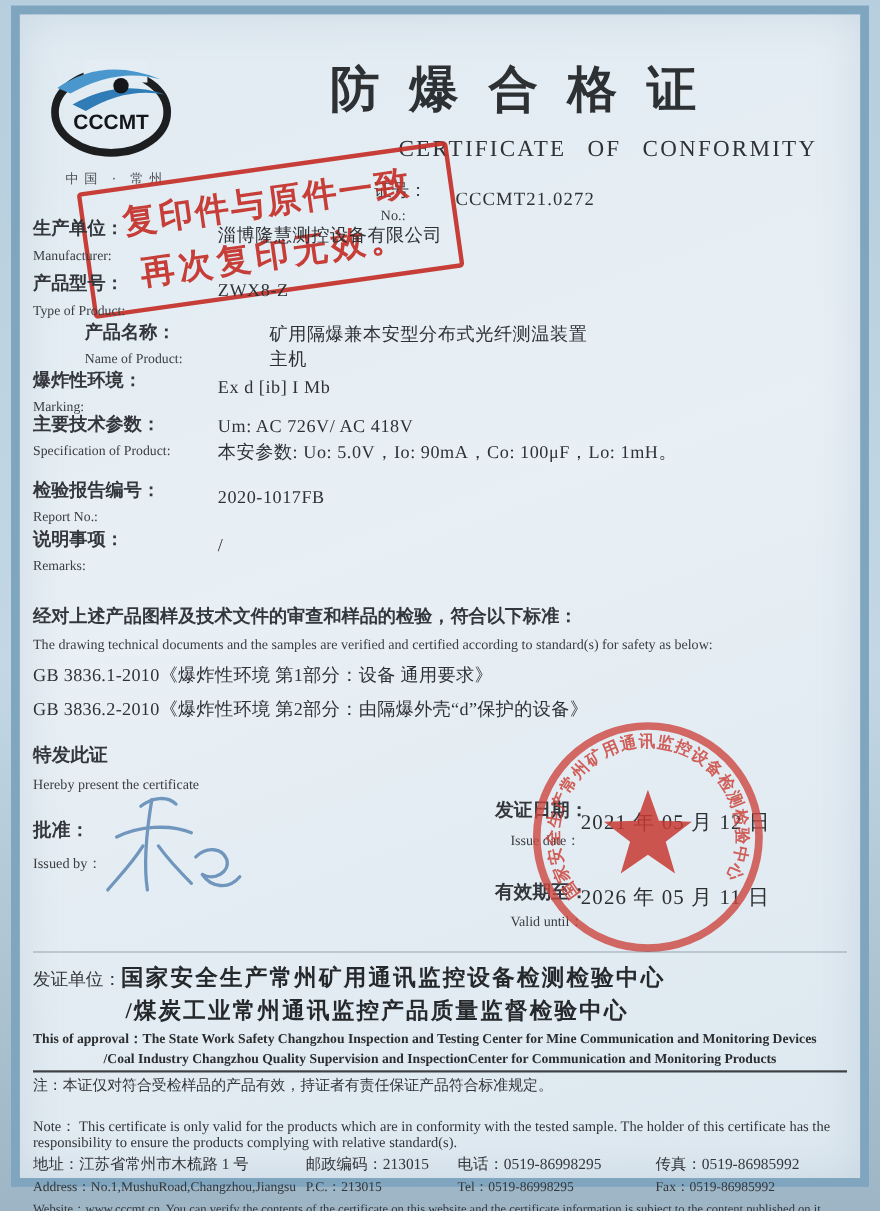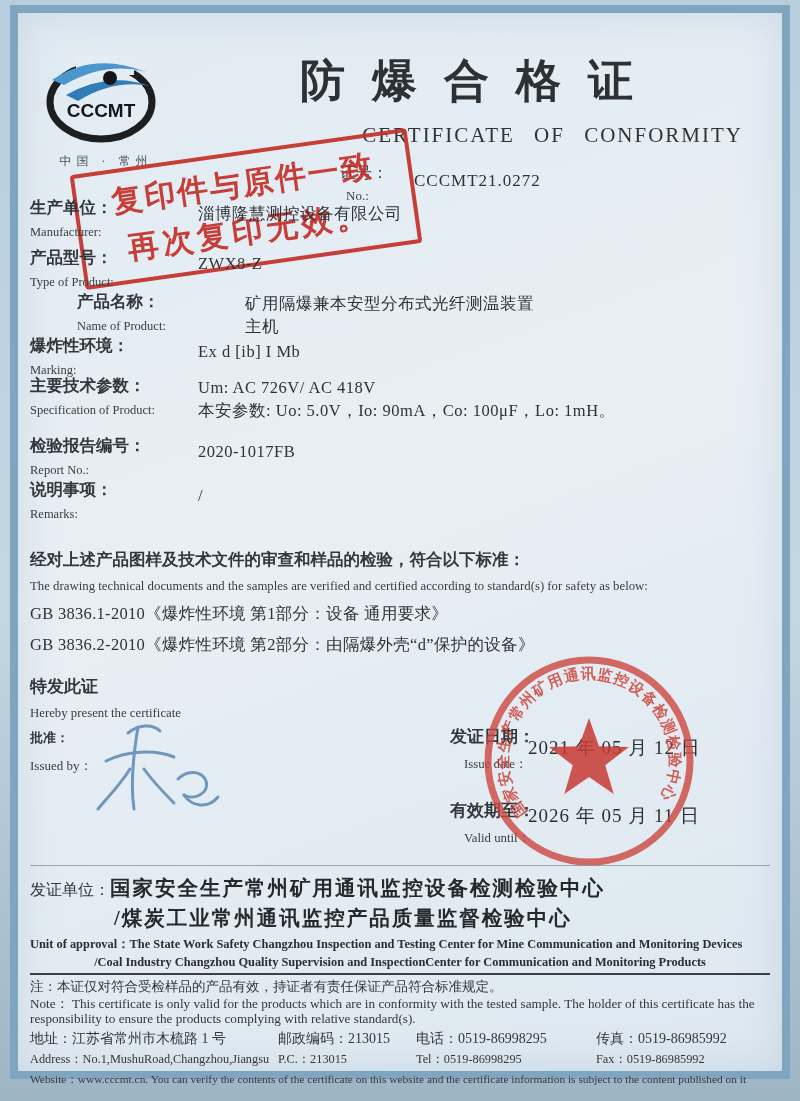--- a/index.html
+++ b/index.html
@@ -45,37 +45,37 @@
   .row-val .vline{display:block;line-height:23px;white-space:nowrap;}
 
   
   .std-intro-cn{font-size:16.5px;font-weight:600;color:#33363a;}
   .std-intro-en{font-size:12.8px;margin-top:8px;color:#3a3d40;}
   .std-item{font-size:16.5px;margin-top:9px;color:#2f3235;letter-spacing:.3px;}
 
   
   .present-cn{font-size:17px;font-weight:600;color:#33363a;}
   .present-en{font-size:12.8px;margin-top:8px;color:#3a3d40;}
-  .approve-cn{font-size:13px;font-weight:600;margin-top:8px;color:#33363a;font-family:Liberation Mono, monospace;}
+  .approve-cn{font-size:17px;font-weight:600;margin-top:22px;color:#33363a;font-family:Liberation Mono, monospace;}
   .approve-en{font-size:13px;margin-top:10px;color:#3a3d40;}
   .date-lbl-cn{font-size:17px;font-weight:600;color:#33363a;}
   .date-lbl-en{font-size:12.8px;color:#3a3d40;}
   .date-val{font-size:19px;letter-spacing:1px;color:#2c2f32;white-space:nowrap;}
 
   
   .footer{position:absolute;left:12px;right:12px;top:852px;}
   .f-divider{border-top:1px solid rgba(90,110,125,.55);width:100%;}
   .f-cn1{margin-top:8px;font-size:16px;color:#33363a;white-space:nowrap;}
   .f-cn1 .big, .f-cn2 .big{font-size:20.5px;font-weight:bold;letter-spacing:2px;color:#26292c;}
   .f-cn2{margin-top:2px;padding-left:84px;white-space:nowrap;}
   .f-en1{margin-top:4px;font-size:12.4px;font-weight:bold;color:#2b2e31;white-space:nowrap;}
   .f-en2{margin-top:2px;font-size:12.4px;font-weight:bold;color:#2b2e31;text-align:center;
          border-bottom:2px solid #3c4044;padding-bottom:3px;}
   .f-note-cn{margin-top:3px;font-size:13.5px;color:#33363a;}
-  .f-note-en{margin-top:0;font-size:13.2px;line-height:15px;color:#33363a;}
+  .f-note-en{margin-top:20px;font-size:13.2px;line-height:15px;color:#33363a;}
   .f-addr{display:flex;margin-top:4px;font-size:14px;color:#33363a;}
   .f-addr.en{font-size:12.3px;margin-top:3px;justify-content:flex-end;}
   .f-addr .c1{width:248px;}.f-addr .c2{width:138px;}.f-addr .c3{width:180px;}.f-addr .c4{flex:1;}
   .f-web-cn{margin-top:5px;font-size:13.5px;color:#33363a;}
   .f-web-en{margin-top:4px;font-size:11.4px;color:#33363a;white-space:nowrap;}
 </style>
 </head>
 <body>
 
 <div class="sheet">
@@ -212,21 +212,21 @@
 
   <div class="footer">
     <div class="f-divider"></div>
     <div class="f-cn1">
       <span>发证单位：</span><span class="big">国家安全生产常州矿用通讯监控设备检测检验中心</span>
     </div>
     <div class="f-cn2">
       <span class="big">/煤炭工业常州通讯监控产品质量监督检验中心</span>
     </div>
     <div class="f-en1">
-      <span>Unit of approval：</span><span>The State Work Safety Changzhou Inspection and Testing Center for Mine Communication and Monitoring Devices</span>
+      <span>This of approval：</span><span>The State Work Safety Changzhou Inspection and Testing Center for Mine Communication and Monitoring Devices</span>
     </div>
     <div class="f-en2">/Coal Industry Changzhou Quality Supervision and InspectionCenter for Communication and Monitoring Products</div>
     <div class="f-note-cn">注：本证仅对符合受检样品的产品有效，持证者有责任保证产品符合标准规定。</div>
     <div class="f-note-en">Note： This certificate is only valid for the products which are in conformity with the tested sample. The holder of this certificate has the responsibility to ensure the products complying with relative standard(s).</div>
     <div class="f-addr">
       <span class="c1">地址：江苏省常州市木梳路 1 号</span>
       <span class="c2">邮政编码：213015</span>
       <span class="c3">电话：0519-86998295</span>
       <span class="c4">传真：0519-86985992</span>
     </div>

